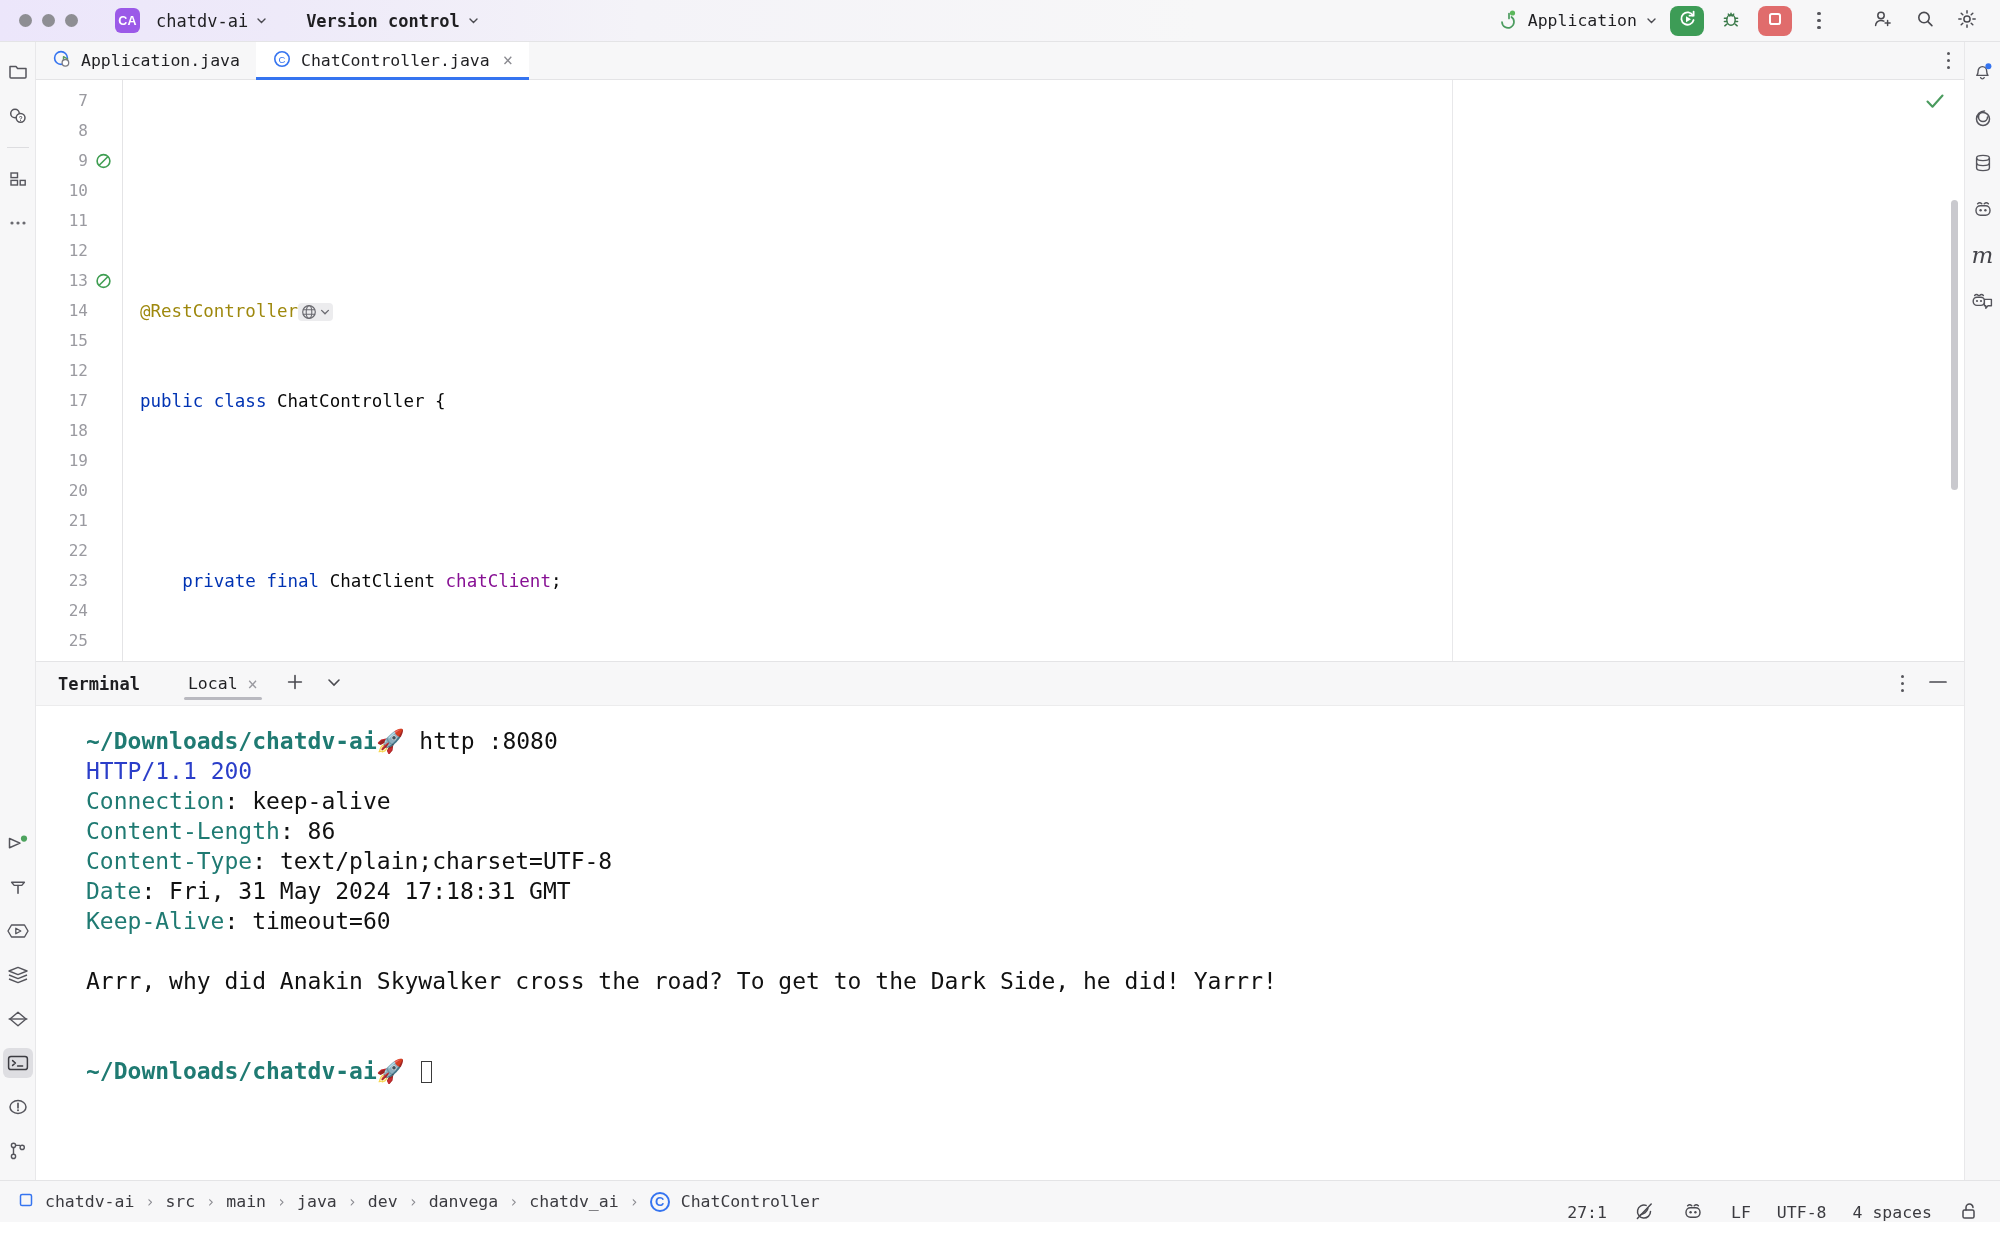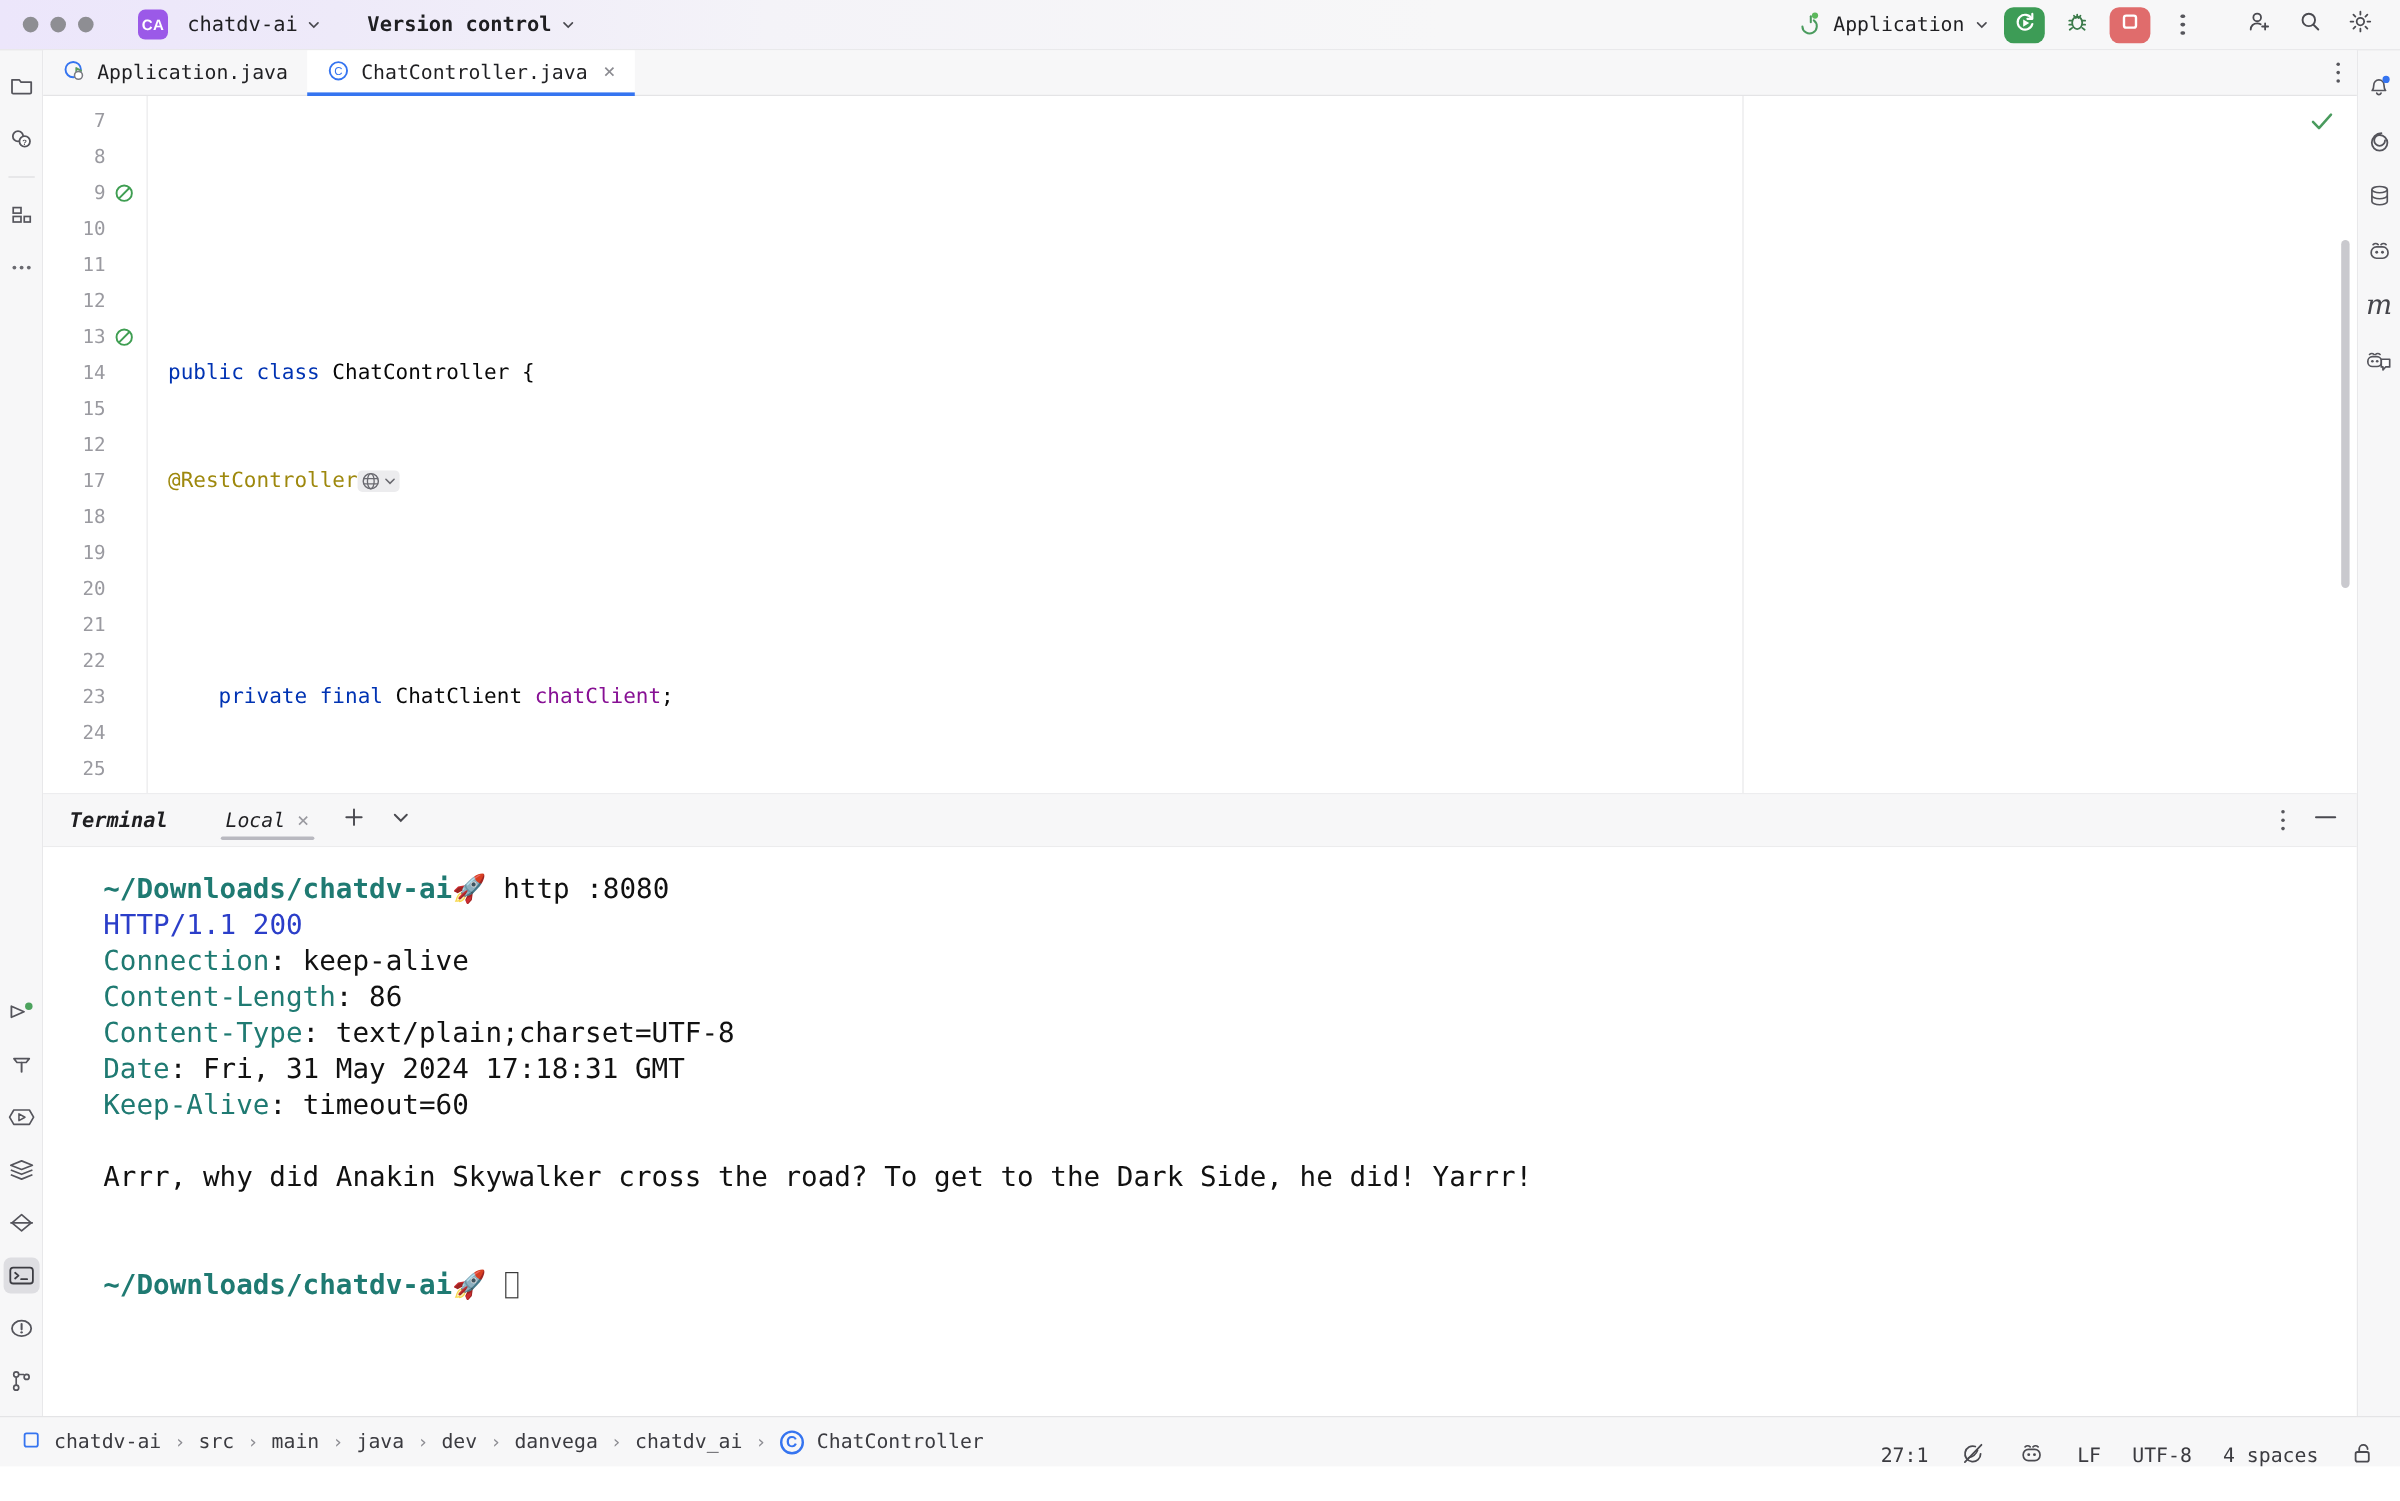--- a/index.html
+++ b/index.html
@@ -122,21 +122,21 @@
   .scroll-thumb {
     position: absolute; right: 6px; top: 120px; width: 7px; height: 290px;
     background: #c9c9ce; border-radius: 4px;
   }
   .term {
     flex: 0 0 519px; display: flex; flex-direction: column;
     background: #fff; border-top: 1px solid #e4e4e6;
   }
   .term-head {
     height: 44px; flex: 0 0 44px; display: flex; align-items: center;
-    background: #f7f7f8; padding: 0 14px 0 22px; border-bottom: 1px solid #ececed; font-style: italic;
+    background: #f7f7f8; padding: 0 14px 0 22px; border-bottom: 1px solid #ececed;
   }
   .term-title { font-size: 17px; font-weight: 700; color: #1f1f22;
                 font-family: "DejaVu Sans Mono", monospace; }
   .term-tab {
     margin-left: 44px; display: flex; align-items: center; gap: 10px;
     font-size: 16.5px; color: #1f1f22; position: relative; height: 44px;
     font-family: "DejaVu Sans Mono", monospace; padding: 0 4px;
   }
   .term-tab::after {
     content:''; position:absolute; left:0; right:0; bottom:6px; height:3px;
@@ -506,29 +506,29 @@
             </div>
         </div>
 
         <div class="code">
           <div class="fold-line" style="left:0px;"></div>
           <div class="guide" style="left:1330px;"></div>
 
           
           <div class="cline"></div>
           
-          <div class="cline"><span class="kw">public class </span><span>ChatController {</span></div>
-          
           <div class="cline"><span class="anno">@RestController</span><span class="globe"><svg width="18" height="18" viewBox="0 0 18 18">
                   <circle cx="9" cy="9" r="6.3" stroke="#6a6a70" stroke-width="1.2" fill="none"></circle>
                   <ellipse cx="9" cy="9" rx="2.8" ry="6.3" stroke="#6a6a70" stroke-width="1.1" fill="none"></ellipse>
                   <path d="M2.9 6.8h12.2M2.9 11.2h12.2" stroke="#6a6a70" stroke-width="1.1"></path>
                 </svg><svg width="12" height="12" viewBox="0 0 12 12">
                   <path d="M2.6 4.4L6 7.8l3.4-3.4" stroke="#6a6a70" stroke-width="1.3" fill="none" stroke-linecap="round"></path>
                 </svg></span></div>
+          
+          <div class="cline"><span class="kw">public class </span><span>ChatController {</span></div>
           
           <div class="cline"></div>
           
           <div class="cline"><span class="kw">    private final </span><span>ChatClient </span><span class="fld">chatClient</span><span>;</span></div>
           
           <div class="cline"></div>
           
           
           
           

